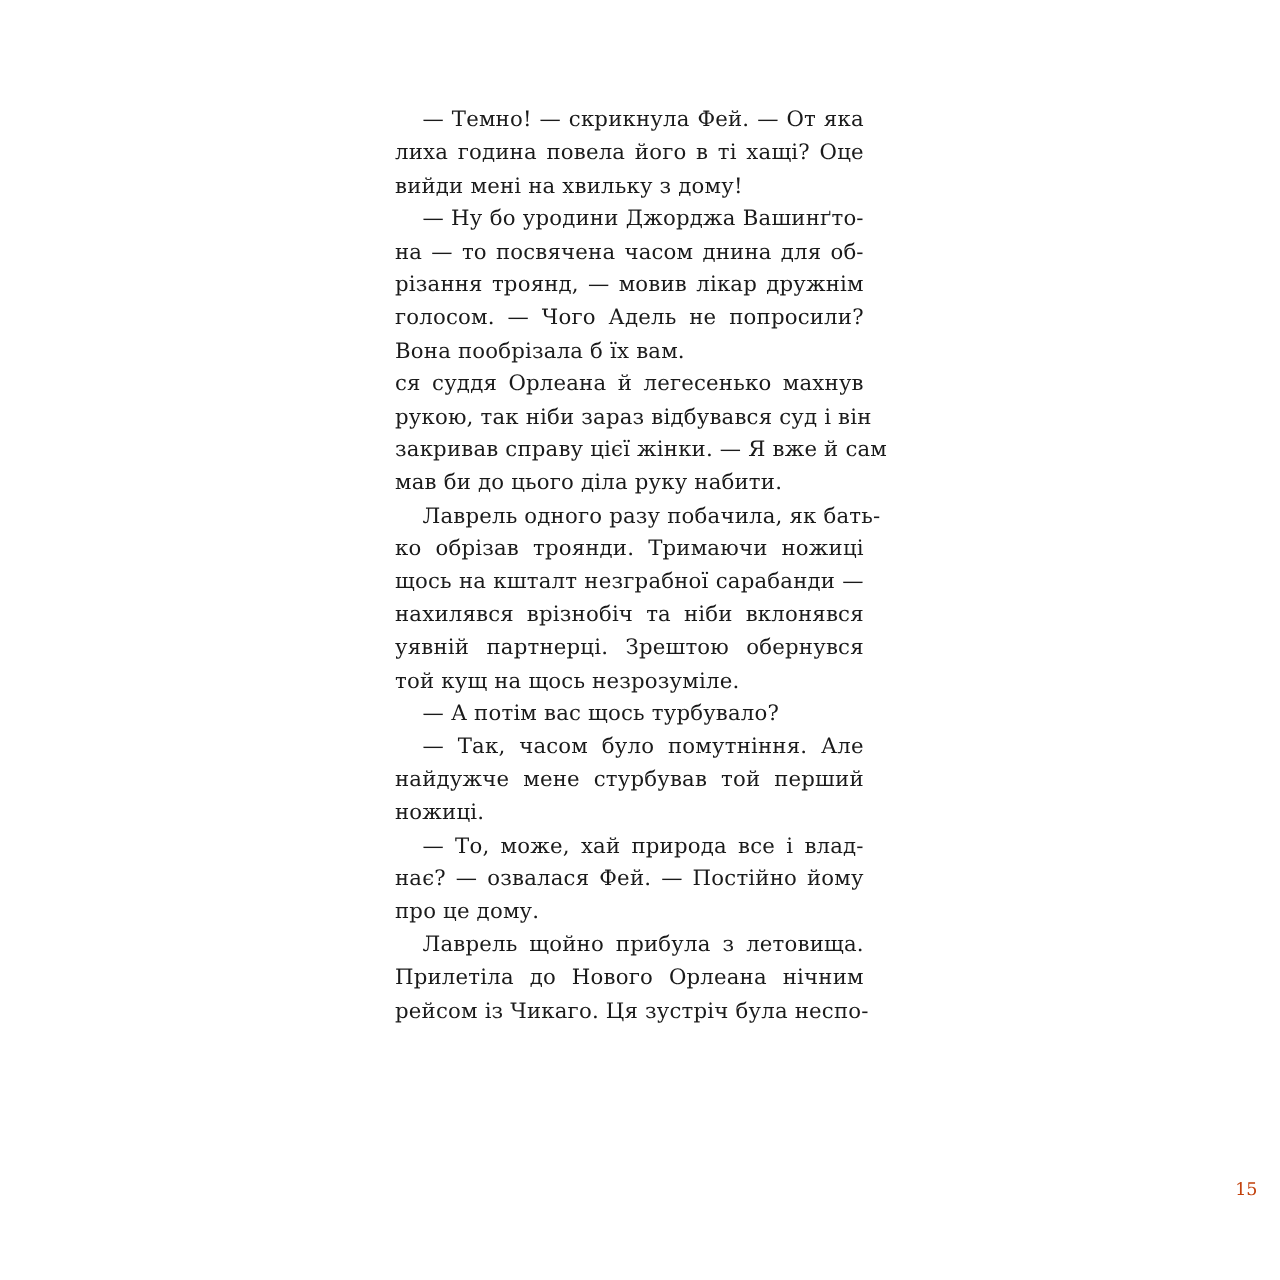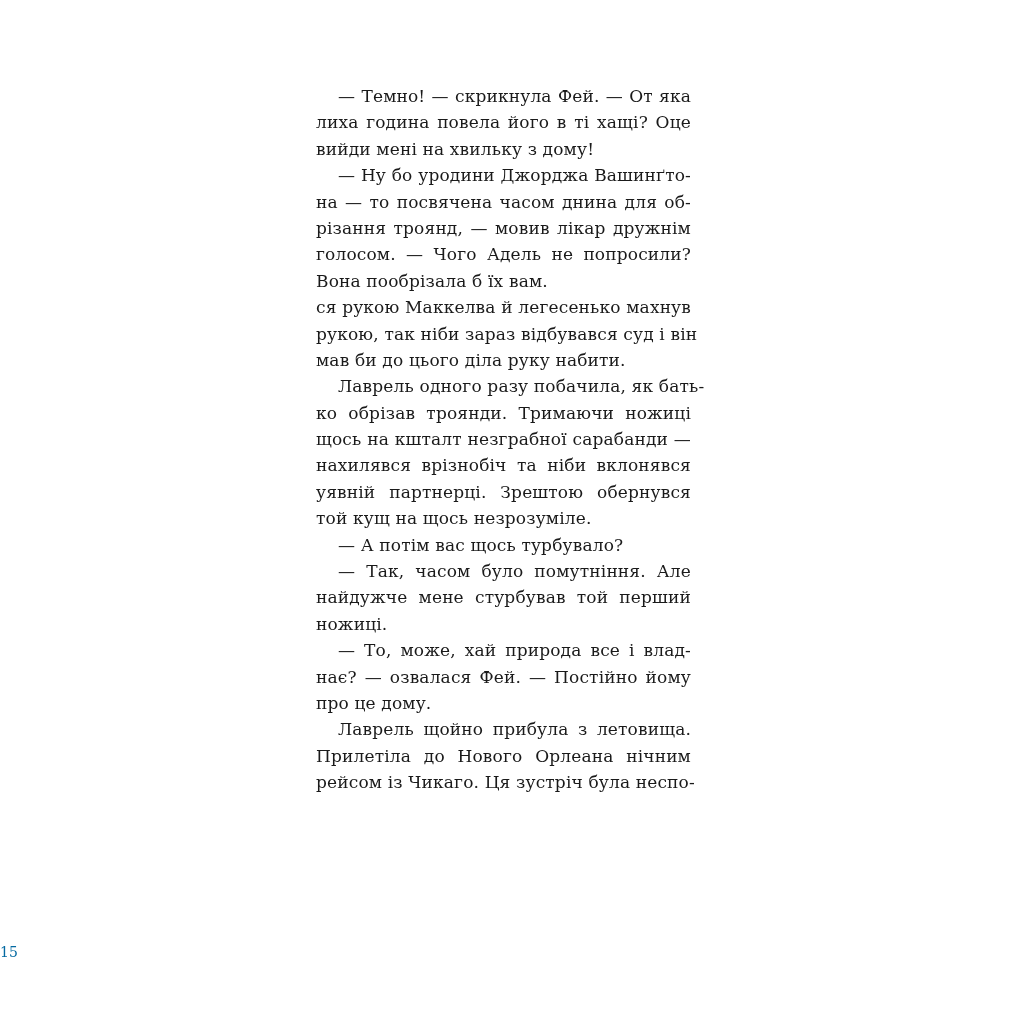--- a/index.html
+++ b/index.html
@@ -41,41 +41,42 @@
       padding-left: 22px;
     }
     .line.last {
       text-align-last: left;
     }
     .page-number {
       position: absolute;
       left: 0;
       width: 1006px;
       top: 944px;
-      text-align: left;
+      text-align: right;
       font-family: "DejaVu Serif", serif;
       font-size: 14px;
-      color: #0369a1;
+      color: #c2410c;
     }
   </style>
 </head>
 <body>
 
 <div class="page">
   <div class="text-block">
     <span class="line indent">— Темно! — скрикнула Фей. — От яка</span>
     <span class="line">лиха година повела його в ті хащі? Оце</span>
     <span class="line last">вийди мені на хвильку з дому!</span>
     <span class="line indent">— Ну бо уродини Джорджа Вашинґто-</span>
     <span class="line">на — то посвячена часом днина для об-</span>
     <span class="line">різання троянд, — мовив лікар дружнім</span>
     <span class="line">голосом. — Чого Адель не попросили?</span>
     <span class="line last">Вона пообрізала б їх вам.</span>
-    <span class="line">ся рукою Маккелва й легесенько махнув</span>
+    <span class="line">ся суддя Орлеана й легесенько махнув</span>
     <span class="line">рукою, так ніби зараз відбувався суд і він</span>
+    <span class="line">закривав справу цієї жінки. — Я вже й сам</span>
     <span class="line last">мав би до цього діла руку набити.</span>
     <span class="line indent">Лаврель одного разу побачила, як бать-</span>
     <span class="line">ко обрізав троянди. Тримаючи ножиці</span>
     <span class="line">щось на кшталт незграбної сарабанди —</span>
     <span class="line">нахилявся врізнобіч та ніби вклонявся</span>
     <span class="line">уявній партнерці. Зрештою обернувся</span>
     <span class="line last">той кущ на щось незрозуміле.</span>
     <span class="line indent last">— А потім вас щось турбувало?</span>
     <span class="line indent">— Так, часом було помутніння. Але</span>
     <span class="line">найдужче мене стурбував той перший</span>

